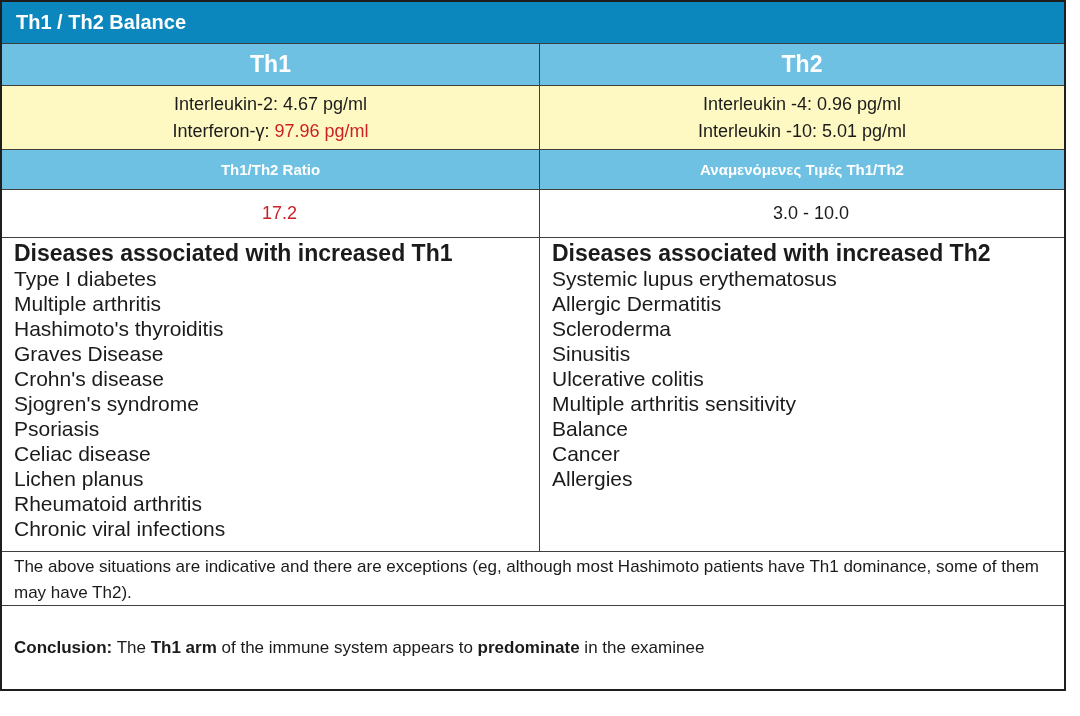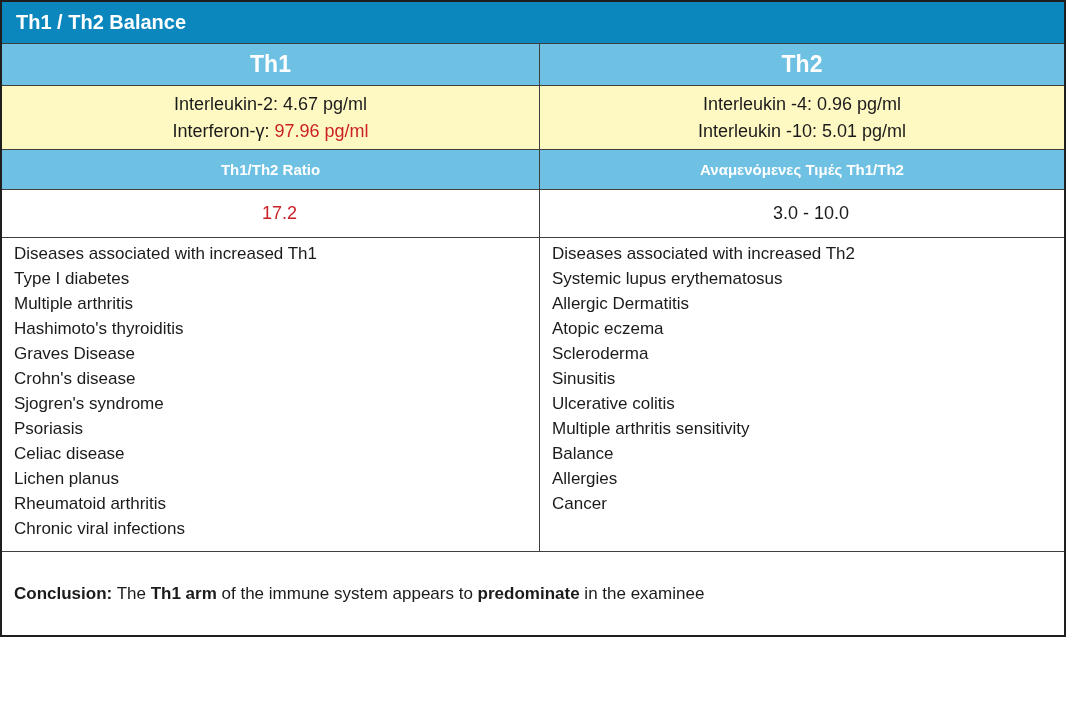--- a/index.html
+++ b/index.html
@@ -68,23 +68,23 @@
   .row-ratio-values { height: 48px; background: #ffffff; }
   .row-ratio-values .cell {
     display: flex; align-items: center; justify-content: center;
     font-size: 18px;
     padding-left: 18px;
   }
   .ratio-number { color: var(--alert-red); }
 
   .row-diseases { height: 314px; background: #ffffff; }
   .row-diseases .cell { padding: 3px 12px; }
-  .disease-heading { font-weight: normal; font-size: 17px; line-height: 25px; }
+  .disease-heading { font-weight: bold; font-size: 23px; line-height: 25px; }
   .disease-list { list-style: none; }
-  .disease-list li { font-size: 17px; line-height: 25px; }
+  .disease-list li { font-size: 21px; line-height: 25px; }
 
   .row-note { height: 54px; background: #ffffff; padding: 2px 12px; }
   .row-note .note-text { font-size: 17px; line-height: 26px; }
 
   .row-conclusion {
     height: 84px; background: #ffffff;
     display: flex; align-items: center;
     padding: 3px 12px;
   }
   .row-conclusion .conclusion-text { font-size: 17px; }
@@ -156,30 +156,32 @@
         <li>Lichen planus</li>
         <li>Rheumatoid arthritis</li>
         <li>Chronic viral infections</li>
       </ul>
     </div>
     <div class="cell">
       <div class="disease-heading">Diseases associated with increased Th2</div>
       <ul class="disease-list">
         <li>Systemic lupus erythematosus</li>
         <li>Allergic Dermatitis</li>
-        <li>Atopic eczema</li>
         <li>Scleroderma</li>
         <li>Sinusitis</li>
         <li>Ulcerative colitis</li>
         <li>Multiple arthritis sensitivity</li>
         <li>Balance</li>
+        <li>Cancer</li>
         <li>Allergies</li>
-        <li>Cancer</li>
       </ul>
     </div>
   </div>
 
+  <div class="row row-note">
+    <div class="note-text">The above situations are indicative and there are exceptions (eg, although most Hashimoto patients have Th1 dominance, some of them may have Th2).</div>
+  </div>
 
   <div class="row row-conclusion">
     <div class="conclusion-text"><span class="bold">Conclusion:</span><span> The </span><span class="bold">Th1 arm</span><span> of the immune system appears to </span><span class="bold">predominate</span><span> in the examinee</span></div>
   </div>
 
 </div>
 
 </body></html>

